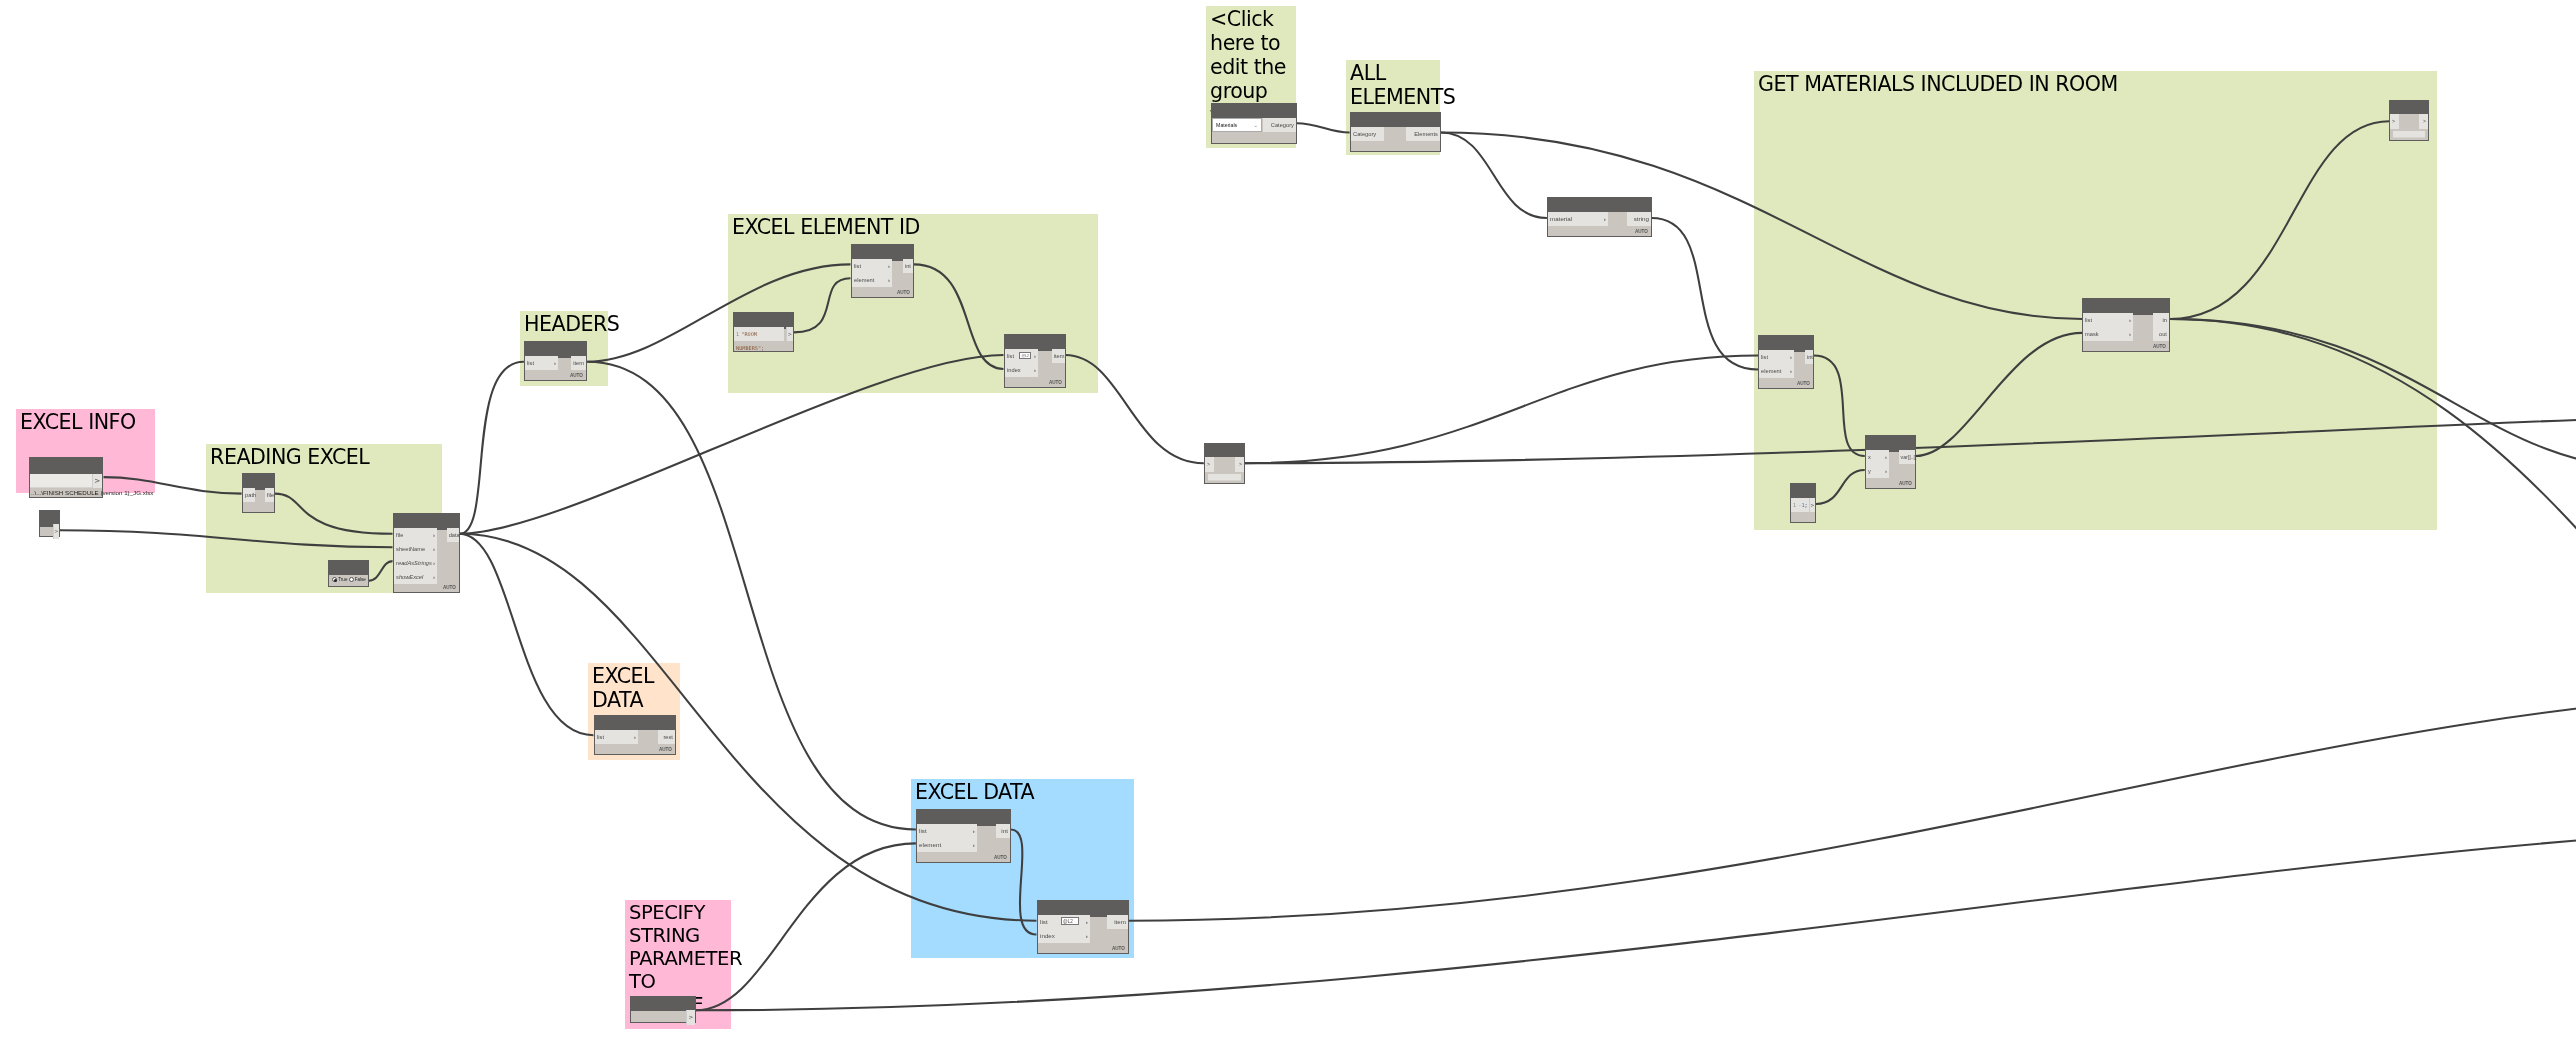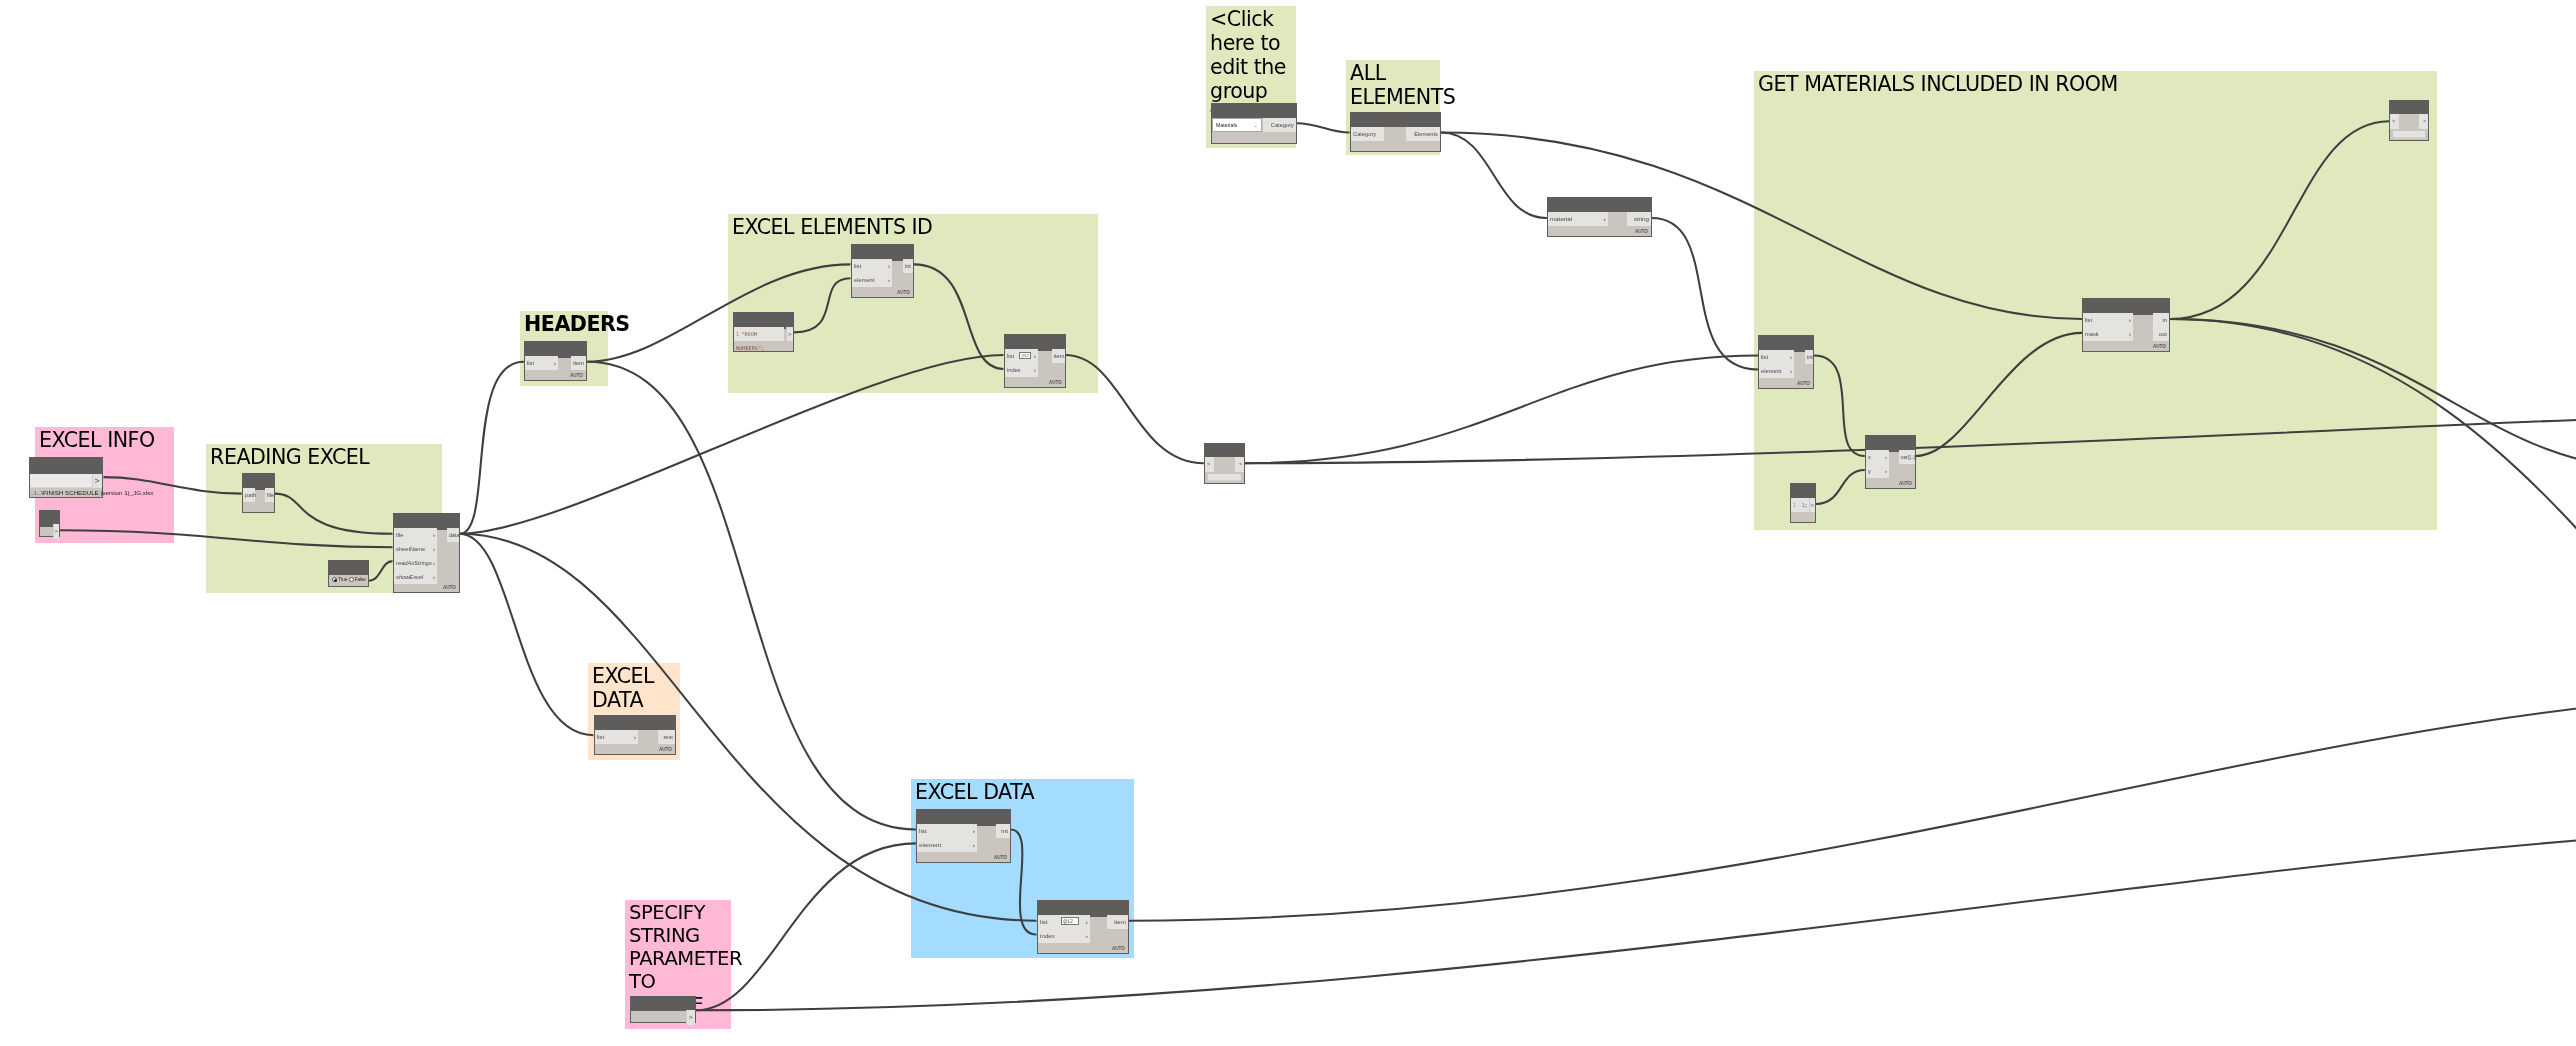--- a/index.html
+++ b/index.html
@@ -37,31 +37,31 @@
             padding-left:1px; color:#555; box-sizing:border-box; font-family:"Liberation Sans", sans-serif; }
   .radio { position:absolute; font-size:6.7px; color:#222; font-family:"Liberation Sans", sans-serif; }
   .radio .dot { display:inline-block; width:5.2px; height:5.2px; border:0.5px solid #555; border-radius:50%; background:#fff;
                 vertical-align:middle; margin-right:1px; position:relative; }
   .radio .dot.on::after { content:""; position:absolute; left:1px; top:1px; width:3.1px; height:3.1px; border-radius:50%; background:#222; }
   .watchbox { position:absolute; left:3.1px; right:3.1px; height:11.3px; background:#e4e3df; border-bottom:1px solid #d6d4cf; }
 </style>
 </head>
 <body>
 
-<div class="group g-pink" style="left:16px;top:427px;width:139px;height:116px;margin-left:19px;">
+<div class="group g-pink" style="left:16px;top:409px;width:139px;height:84px;">
   <div class="group-title">EXCEL INFO</div>
 </div>
 <div class="group g-green" style="left:206px;top:444px;width:236px;height:149px;">
   <div class="group-title">READING EXCEL</div>
 </div>
-<div class="group g-green" style="left:520px;top:311px;width:88px;height:75px;font-weight:bold;">
+<div class="group g-green" style="left:520px;top:311px;width:88px;height:75px;">
   <div class="group-title">HEADERS</div>
 </div>
 <div class="group g-green" style="left:728px;top:214px;width:370px;height:179px;">
-  <div class="group-title">EXCEL ELEMENTS ID</div>
+  <div class="group-title">EXCEL ELEMENT ID</div>
 </div>
 <div class="group g-green" style="left:1206px;top:5.7px;width:90px;height:142px;">
   <div class="group-title" style="width:82px;">&lt;Click here to edit the group title&gt;</div>
 </div>
 <div class="group g-green" style="left:1346px;top:60px;width:94px;height:95px;">
   <div class="group-title" style="width:82px;">ALL ELEMENTS</div>
 </div>
 <div class="group g-green" style="left:1754px;top:71px;width:683px;height:459px;">
   <div class="group-title">GET MATERIALS INCLUDED IN ROOM</div>
 </div>

